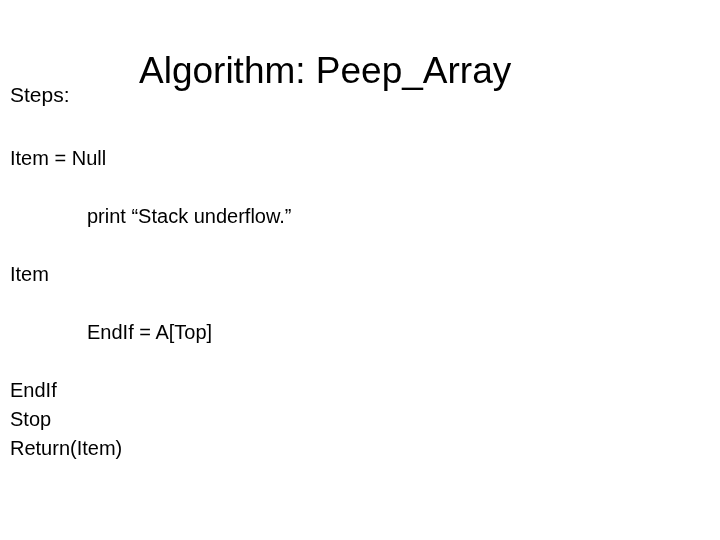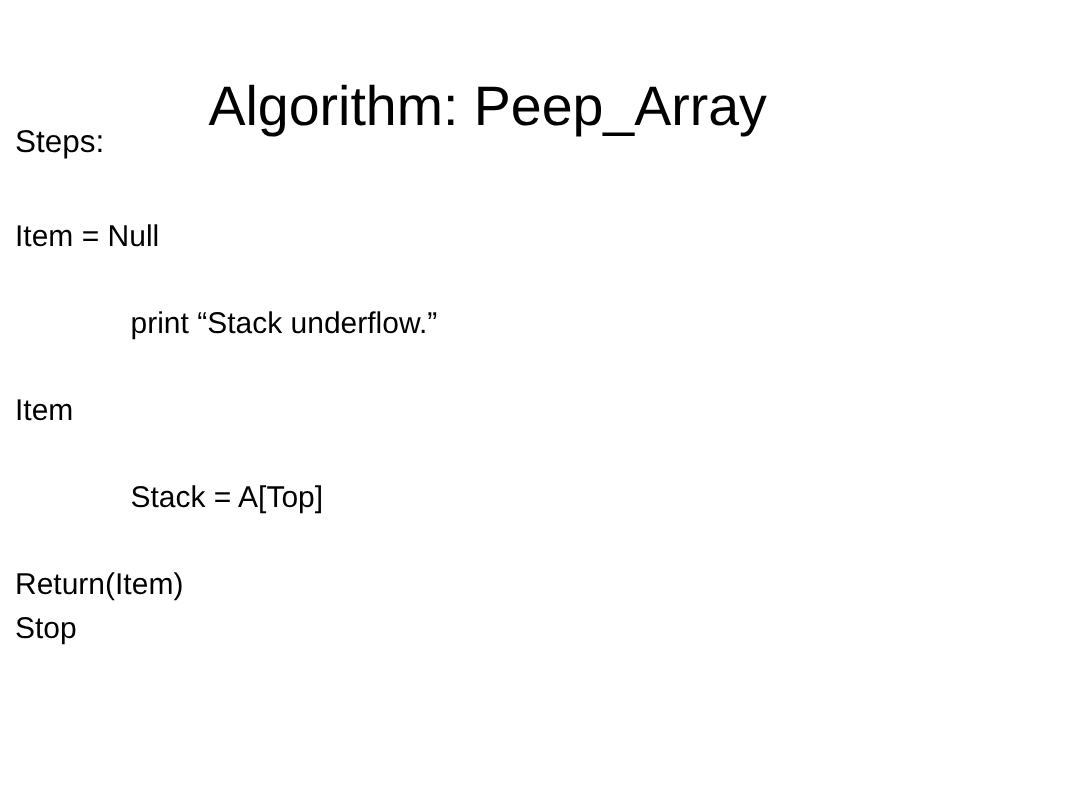--- a/index.html
+++ b/index.html
@@ -77,19 +77,20 @@
 
   <div class="steps-label"><span class="steps-word">Steps</span><span>:</span></div>
 
   <div class="body-block">
     <div class="code-line lvl0">Item = Null</div>
     <div class="code-line blank"></div>
     <div class="code-line lvl1">print “Stack underflow.”</div>
     <div class="code-line blank"></div>
     <div class="code-line lvl0">Item</div>
     <div class="code-line blank"></div>
-    <div class="code-line lvl1">Stack = A[Top]</div>
+    <div class="code-line lvl1">EndIf = A[Top]</div>
     <div class="code-line blank"></div>
+    <div class="code-line lvl0">EndIf</div>
+    <div class="code-line lvl0">Stop</div>
     <div class="code-line lvl0">Return(Item)</div>
-    <div class="code-line lvl0">Stop</div>
   </div>
 
 </div>
 
 </body></html>

